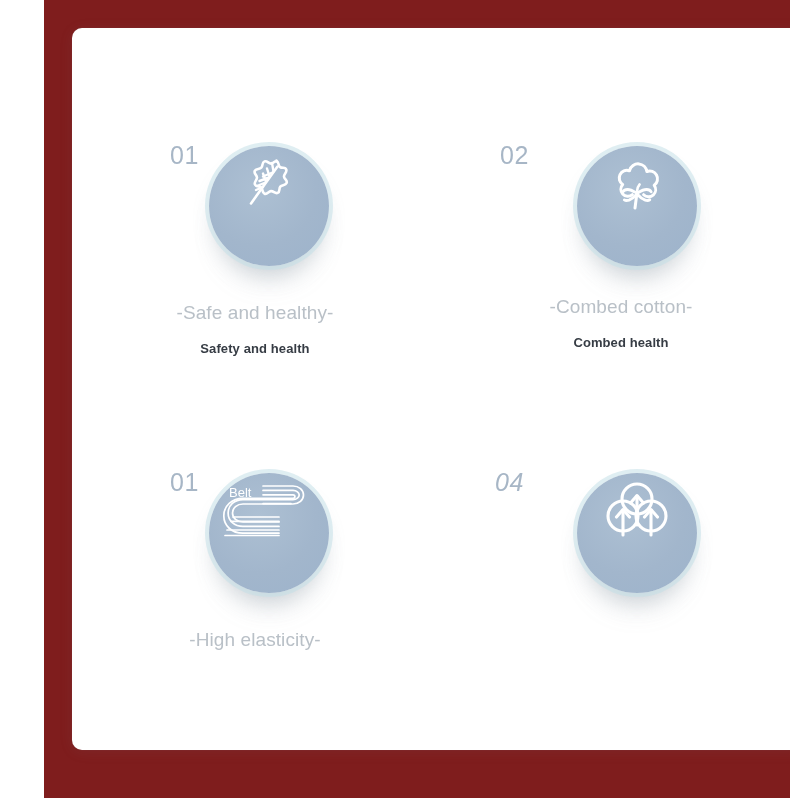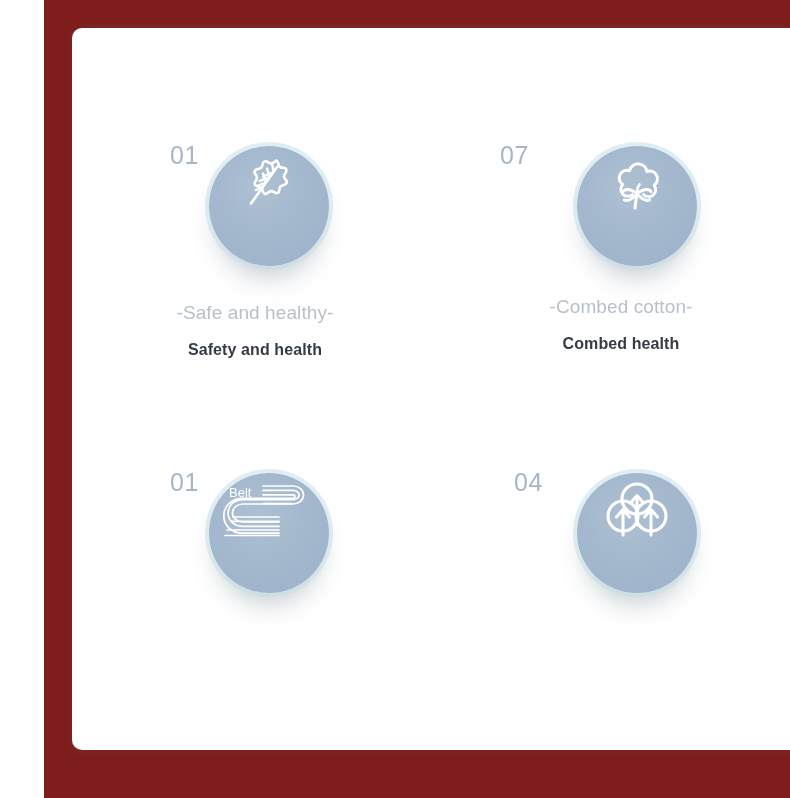--- a/index.html
+++ b/index.html
@@ -88,21 +88,21 @@
   }
   .subtitle {
     font-size: 19px;
     color: #b9c0c7;
     font-weight: 400;
     line-height: 1;
     margin: 0 0 20px 0;
     letter-spacing: 0.1px;
   }
   .title {
-    font-size: 16px;
+    font-size: 13px;
     color: #363c44;
     font-weight: 700;
     line-height: 1;
     margin: 0;
     letter-spacing: 0.1px;
   }
 
   
   
   #item-1 .item-number { left: 98px;  top: 115px; }
@@ -111,21 +111,21 @@
 
   #item-2 .item-number { left: 62px;  top: 115px; }
   #item-2 .icon-circle { left: 139px; top: 118px; }
   #item-2 .labels      { left: 0;     top: 269px; }
 
   
   #item-3 .item-number { left: 98px;  top: 442px; }
   #item-3 .icon-circle { left: 137px; top: 445px; }
   #item-3 .labels      { left: 0;     top: 602px; }
 
-  #item-4 .item-number { left: 76px;  top: 442px; }
+  #item-4 .item-number { left: 57px;  top: 442px; font-style: italic; }
   #item-4 .icon-circle { left: 139px; top: 445px; }
   #item-4 .labels      { left: 0;     top: 602px; }
 
   
   .grid > .feature-item:nth-child(3) .item-number,
   .grid > .feature-item:nth-child(3) .icon-circle,
   .grid > .feature-item:nth-child(3) .labels,
   .grid > .feature-item:nth-child(4) .item-number,
   .grid > .feature-item:nth-child(4) .icon-circle,
   .grid > .feature-item:nth-child(4) .labels {
@@ -158,21 +158,21 @@
             </svg>
           </span>
         </div>
         <div class="labels">
           <p class="subtitle">-Safe and healthy-</p>
           <p class="title">Safety and health</p>
         </div>
       </div>
 
       <div class="feature-item" id="item-2">
-        <div class="item-number">07</div>
+        <div class="item-number">02</div>
         <div class="icon-circle">
           <span>
             <svg width="76" height="76" viewBox="0 0 76 76" fill="none">
               <path d="M30.5 24.5c1.2-4.2 5.2-7 9.4-6.6 4.1.4 7.4 3.6 8 7.6 3.6-1.4 7.7.1 9.6 3.5 2 3.5 1 8-2.3 10.3 2.2 2.9 1.9 7-.8 9.5-2.8 2.6-7.1 2.6-9.8-.1" stroke="#ffffff" stroke-width="3" stroke-linecap="round" stroke-linejoin="round"></path>
               <path d="M30.3 24.8c-3.6-1.3-7.6.4-9.3 3.9-1.7 3.5-.5 7.7 2.7 9.8-2.4 2.7-2.4 6.8 0 9.5 2.5 2.8 6.8 3.1 9.7.7" stroke="#ffffff" stroke-width="3" stroke-linecap="round" stroke-linejoin="round"></path>
               <path d="M38 46.5 36 62" stroke="#ffffff" stroke-width="3" stroke-linecap="round"></path>
               <path d="M37.5 47c-2.5-1.5-5.5-3.5-9-3.5-2.2 0-3.8.9-4.6 2.3" stroke="#ffffff" stroke-width="2.8" stroke-linecap="round"></path>
               <path d="M38.5 47c2.6-1.6 5.6-3.6 9.2-3.5 2.2.1 3.7 1 4.5 2.4" stroke="#ffffff" stroke-width="2.8" stroke-linecap="round"></path>
               <path d="M37 49c-1.6 1.8-3.8 4-7 5.1-1.9.6-3.6.5-4.7-.2" stroke="#ffffff" stroke-width="2.8" stroke-linecap="round"></path>
               <path d="M39 49c1.7 1.9 4 4.1 7.2 5.1 1.9.6 3.5.4 4.6-.3" stroke="#ffffff" stroke-width="2.8" stroke-linecap="round"></path>
@@ -200,20 +200,21 @@
                 <path d="M42 30.6h28"></path>
                 <path d="M12 44h46"></path>
                 <path d="M10 48.4h48"></path>
                 <path d="M6 57h52"></path>
                 <path d="M4 62.5h54"></path>
               </g>
             </svg>
           </span>
         </div>
         <div class="labels">
+          <p class="subtitle">-High elasticity-</p>
         </div>
       </div>
 
       <div class="feature-item" id="item-4">
         <div class="item-number">04</div>
         <div class="icon-circle">
           <span>
             <svg width="78" height="74" viewBox="0 0 78 74" fill="none">
               <g stroke="#ffffff" stroke-width="3.1" fill="none" stroke-linecap="round" stroke-linejoin="round">
                 <circle cx="39" cy="26" r="15"></circle>

